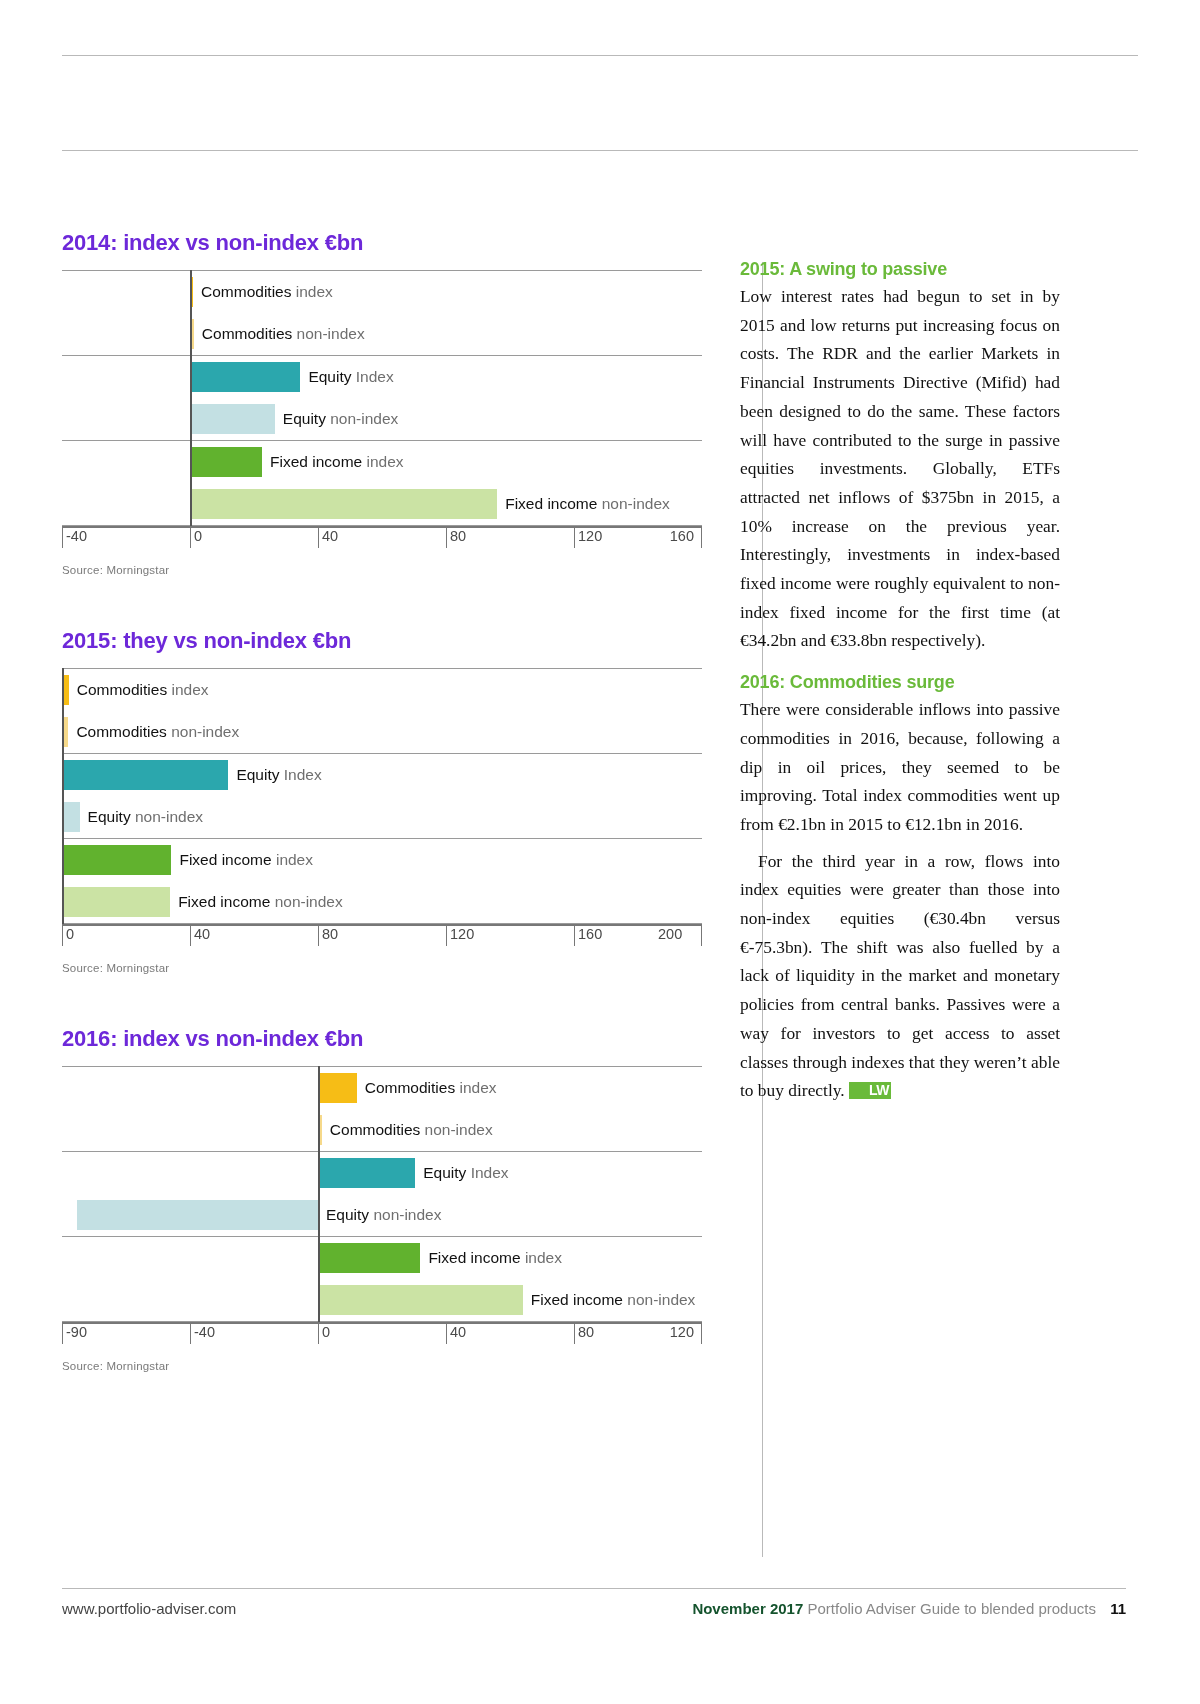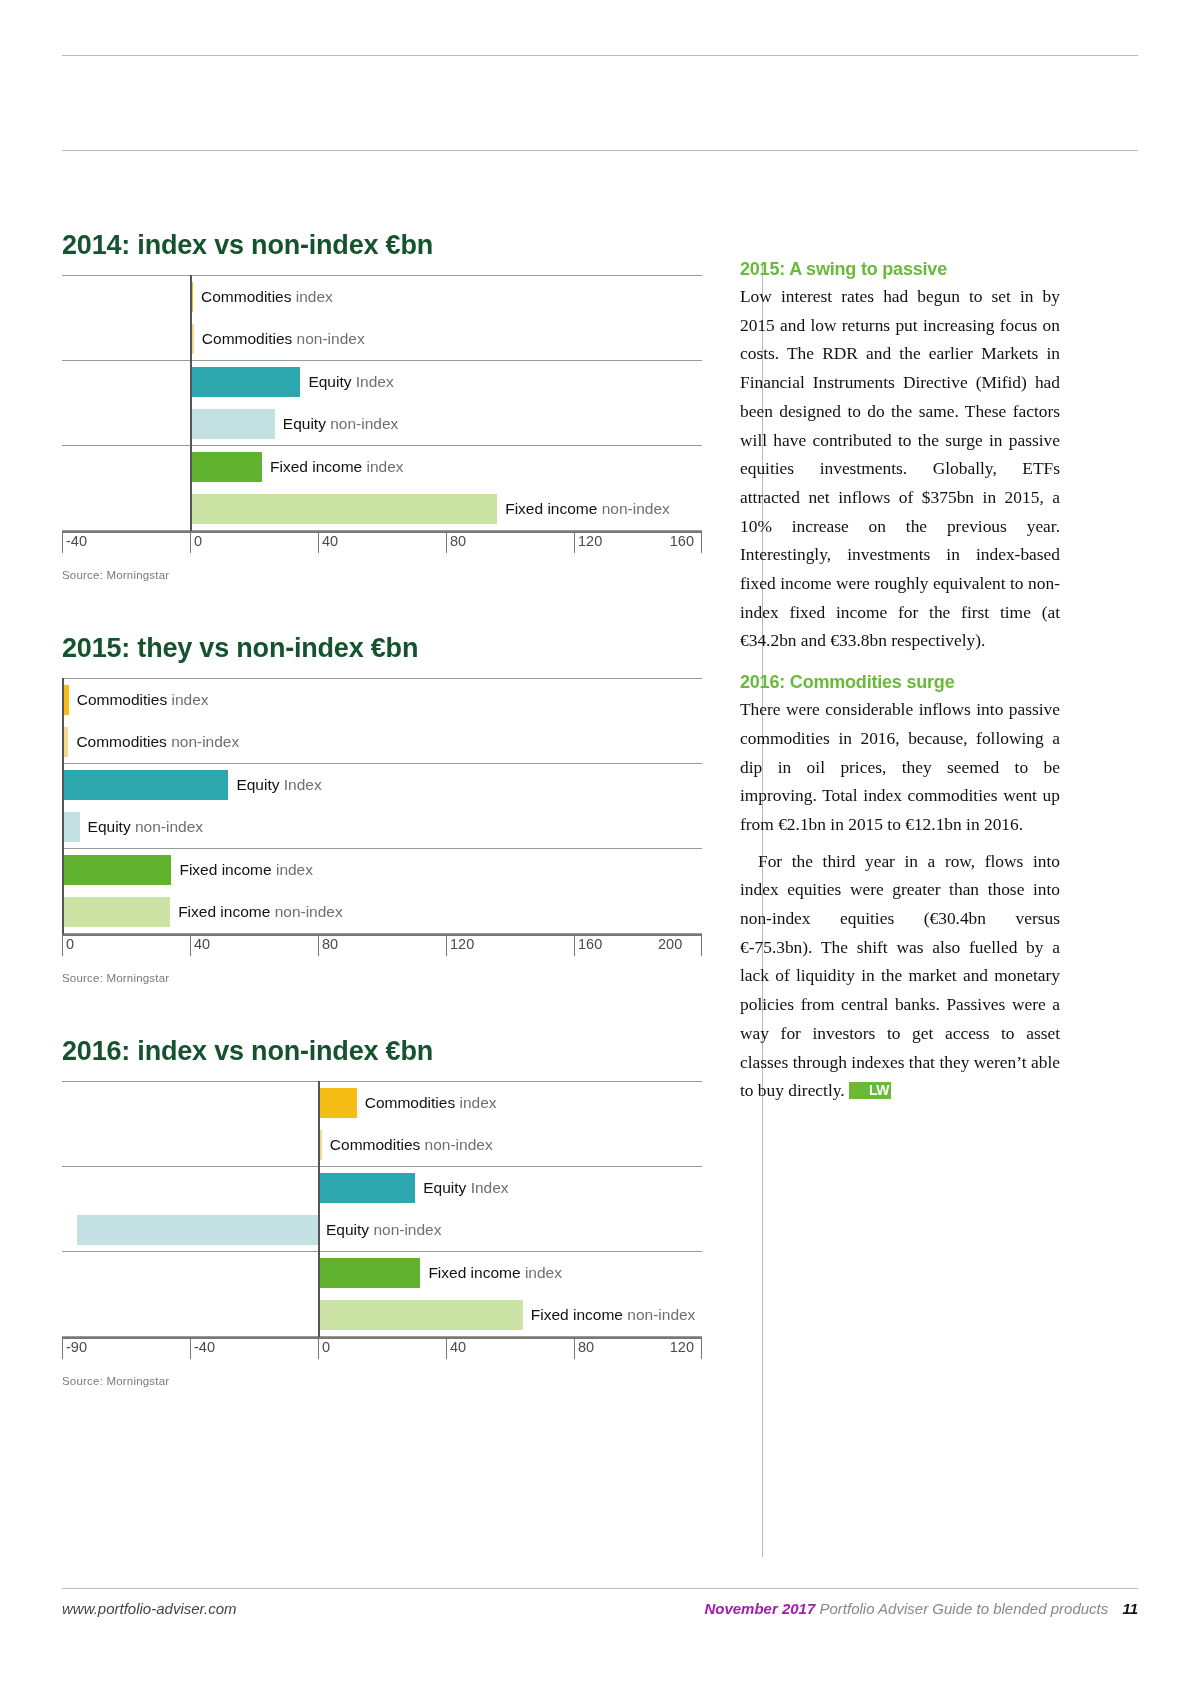--- a/index.html
+++ b/index.html
@@ -20,22 +20,22 @@
 
   
   .content{position:absolute;left:62px;top:230px;right:62px;bottom:80px;}
   .col-left{position:absolute;left:0;top:0;width:645px;}
   .col-divider{position:absolute;left:700px;top:32px;width:1px;height:1295px;background:#b9b9b9;}
   .col-right{position:absolute;left:678px;top:12px;width:320px;}
 
   
   .chart-block{position:relative;margin-bottom:52px;}
   .chart-title{
-    font-size:27px;font-weight:bold;letter-spacing:-0.2px;
-    color:#14532d;margin:0 0 14px 0;
+    font-size:22px;font-weight:bold;letter-spacing:-0.2px;
+    color:#6d28d9;margin:0 0 14px 0;
   }
   .plot{position:relative;width:640px;}
   .rows{position:relative;}
   .grp{position:relative;border-top:1px solid #9a9a9a;}
   .grp.last{border-bottom:1px solid #9a9a9a;}
   .row{position:relative;height:42px;}
   .bar{
     position:absolute;top:6px;height:30px;
   }
   .barlabel{
@@ -71,25 +71,25 @@
   }
   .indent{text-indent:18px;}
   .lw{
     display:inline-block;background:#6aba3a;color:#fff;
     font-family:"Liberation Sans",sans-serif;font-weight:bold;
     font-size:14px;line-height:15px;padding:1px 2px;vertical-align:1px;
     letter-spacing:-0.5px;
   }
 
   
-  .footer{position:absolute;left:62px;right:62px;bottom:78px;height:26px;font-style:italic;}
+  .footer{position:absolute;left:62px;right:74px;bottom:78px;height:26px;}
   .footer .fline{position:absolute;left:0;right:0;top:-12px;height:1px;background:#b9b9b9;}
   .f-left{position:absolute;left:0;top:0;font-size:15px;color:#444;}
   .f-right{position:absolute;right:0;top:0;font-size:15px;color:#888;white-space:nowrap;}
-  .f-right b{color:#a21caf;font-weight:bold;}
+  .f-right b{color:#14532d;font-weight:bold;}
   .f-right .pg{color:#111;font-weight:bold;margin-left:10px;}
 </style>
 </head>
 <body>
 
 <div class="page">
 
   <div class="rule r1"></div>
   <div class="rule r2"></div>
 

